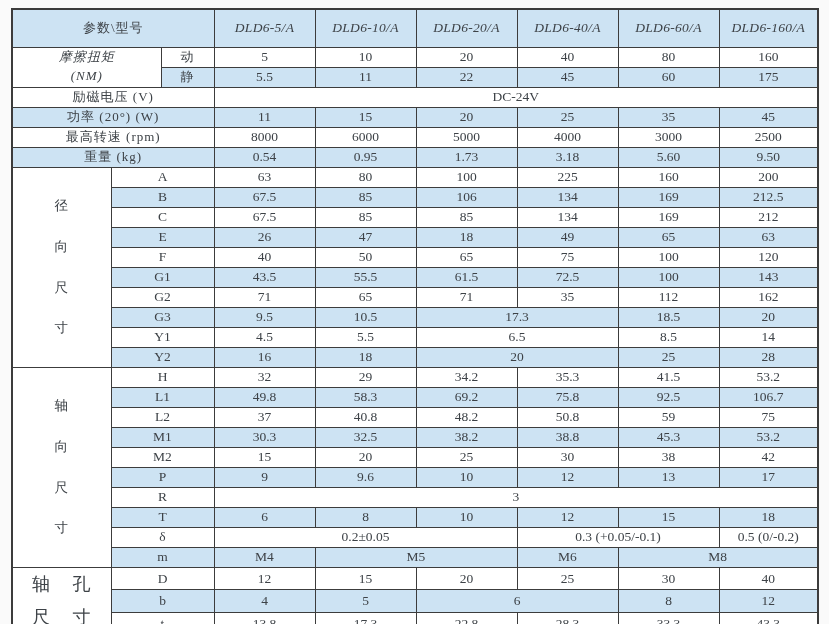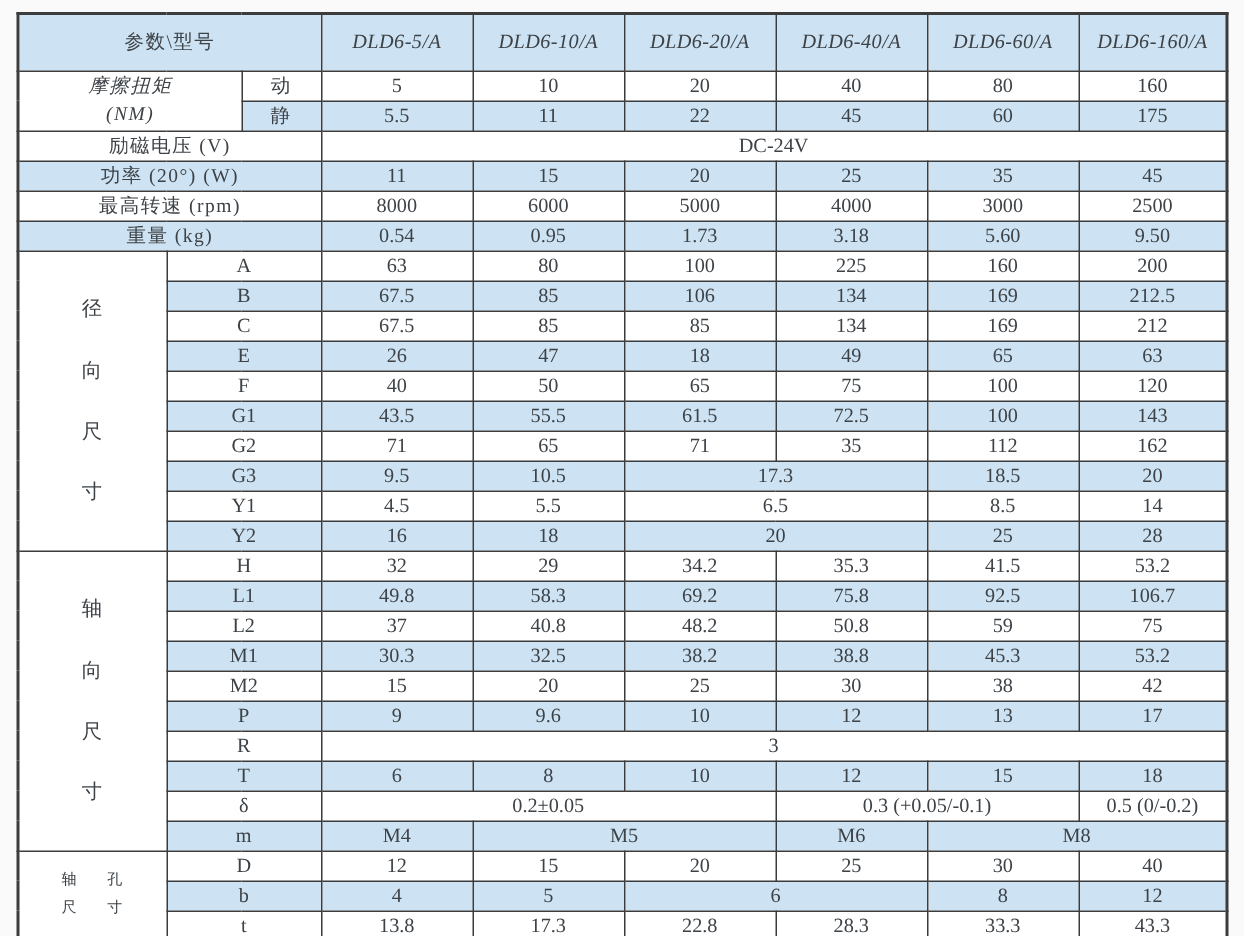--- a/index.html
+++ b/index.html
@@ -47,21 +47,21 @@
   .vstack {
     display: flex;
     flex-direction: column;
     justify-content: space-evenly;
     align-items: center;
     font-size: 13.5px;
   }
   .twoline div {
     line-height: 1.85;
     word-spacing: 16px;
-    font-size: 10px;
+    font-size: 18px;
   }
 </style>
 </head>
 <body>
 
 <div class="sheet">
   <table>
     <colgroup>
       <col style="width:99px">
         <col style="width:50px">

